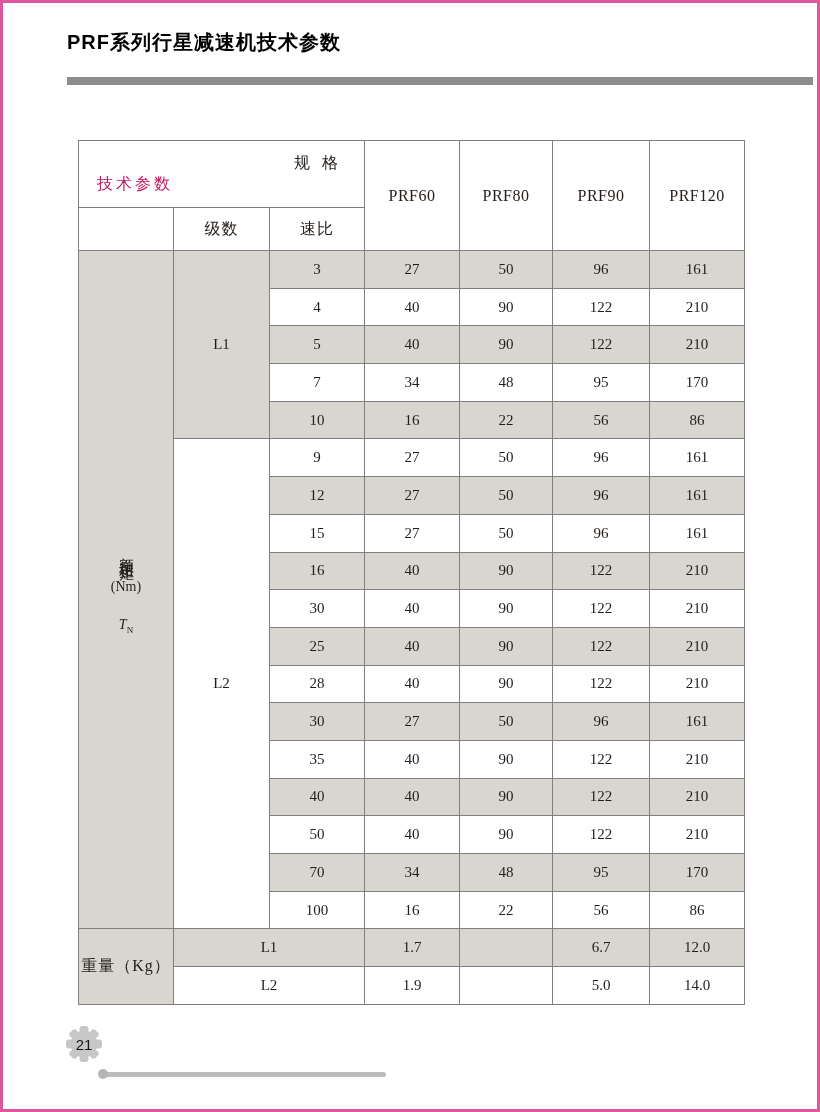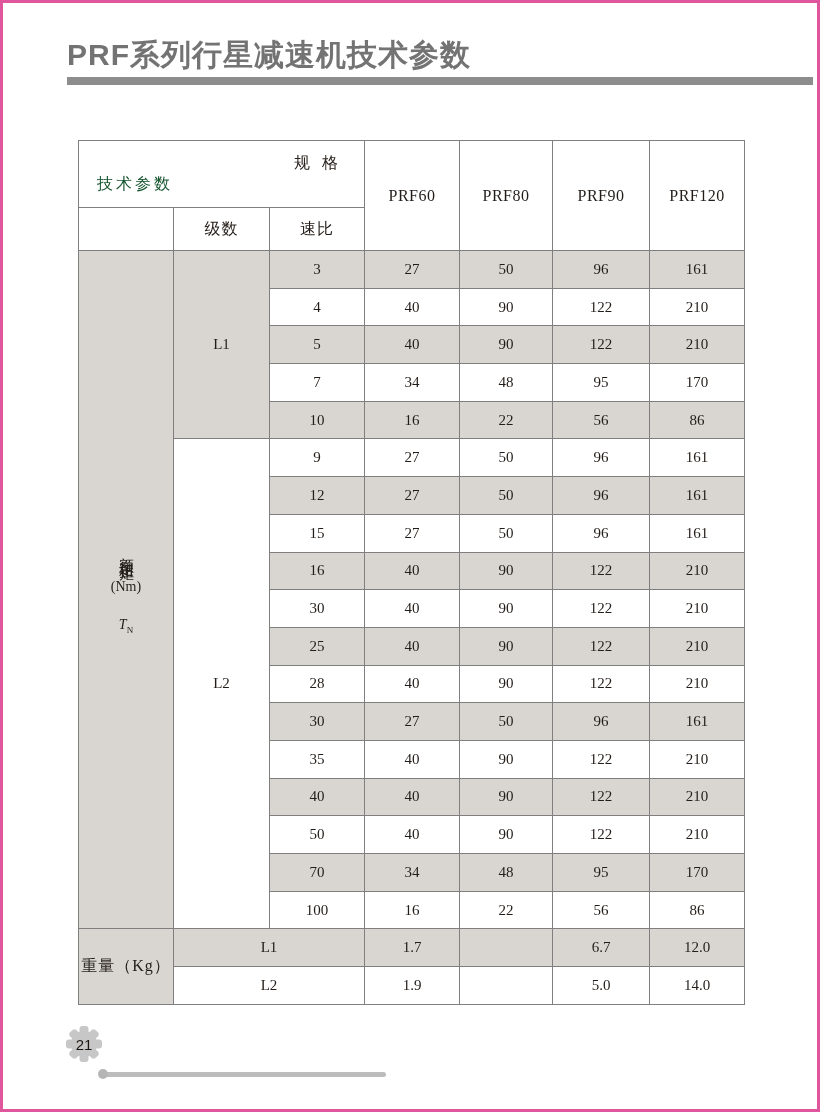--- a/index.html
+++ b/index.html
@@ -2,23 +2,23 @@
 <html><head>
 <meta charset="utf-8">
 <style>
   html,body{margin:0;padding:0;background:#fff;}
   .page{
     position:relative;width:820px;height:1112px;box-sizing:border-box;
     border:3px solid #e0569c;background:#fff;overflow:hidden;
     font-family:"Liberation Serif", serif;color:#231d19;
   }
   .page-title{
-    position:absolute;left:64px;top:32px;
+    position:absolute;left:64px;top:26px;
     font-family:"Liberation Sans", sans-serif;
-    font-size:30px;font-weight:bold;letter-spacing:1px;color:#737373;
+    font-size:20px;font-weight:bold;letter-spacing:1px;color:#000000;
     white-space:nowrap;
   }
   .title-bar{
     position:absolute;left:64px;top:74px;width:746px;height:8px;background:#8d8d8d;
   }
   
   .spec-table-wrap{position:absolute;left:63px;top:137px;margin-left:12px;}
   table.spec{
     border-collapse:collapse;table-layout:fixed;width:666px;
     font-size:15px;
@@ -35,21 +35,21 @@
   td.stage-span{background:#d9d5d0;font-size:15px;}
   td.label-cell{background:#fff;}
   td.corner-cell{
     position:relative;
     background:linear-gradient(to bottom right,#fff 49.7%,#8a8a8a 49.7%,#8a8a8a 50.3%,#fff 50.3%);
   }
   .corner-spec{
     position:absolute;top:12px;right:22px;font-size:16px;letter-spacing:4px;color:#2a241f;
   }
   .corner-param{
-    position:absolute;bottom:12px;left:18px;font-size:16px;letter-spacing:3px;color:#14532d;font-family:Liberation Serif, serif;
+    position:absolute;bottom:12px;left:18px;font-size:16px;letter-spacing:3px;color:#be185d;font-family:Liberation Serif, serif;
   }
   td.model-cell{font-family:Liberation Serif, serif;font-size:16px;letter-spacing:0.5px;}
   td.subhead-cell{font-size:16px;letter-spacing:1px;}
   td.ratio-cell,td.value-cell{font-size:15px;}
   .torque-label{
     display:flex;flex-direction:column;align-items:center;justify-content:center;gap:22px;
   }
   .vert-text{
     writing-mode:vertical-rl;text-orientation:upright;
     font-size:15px;letter-spacing:3px;line-height:1;

